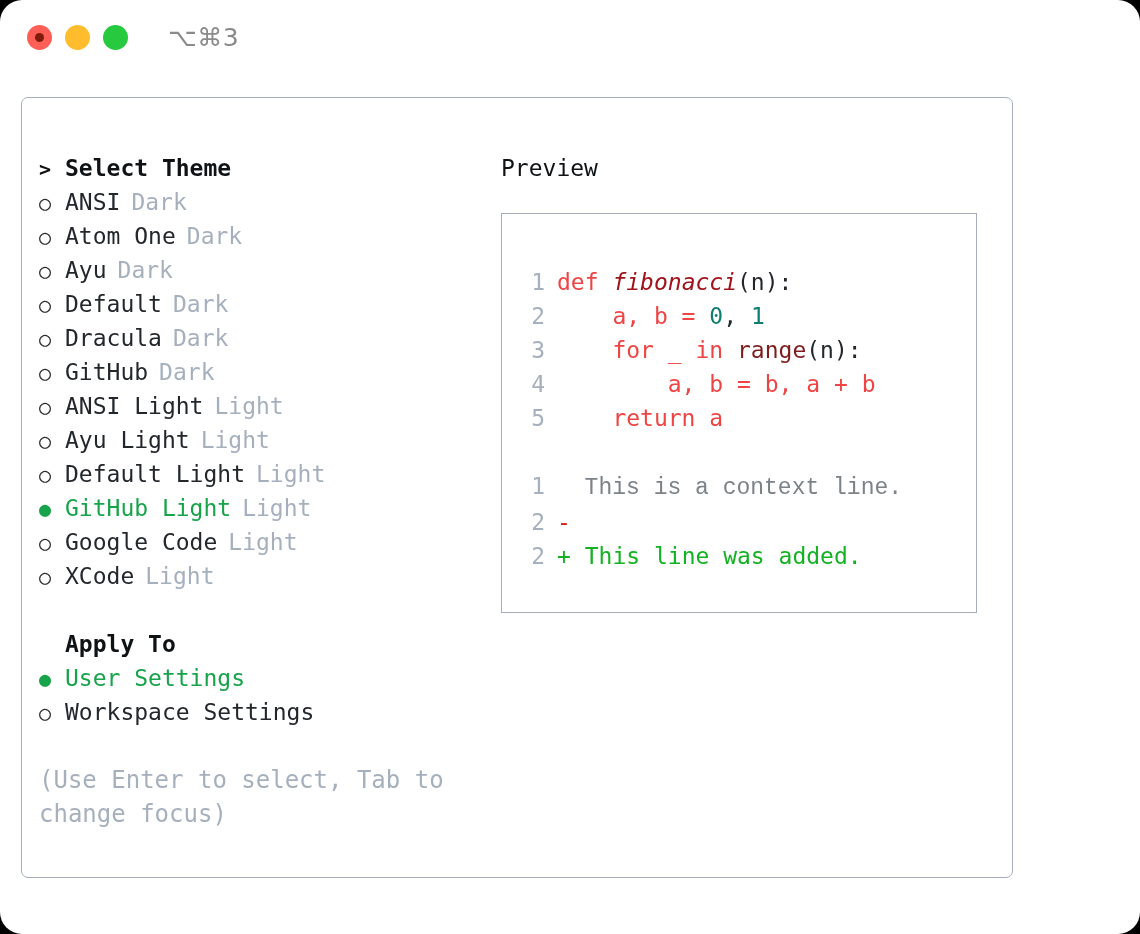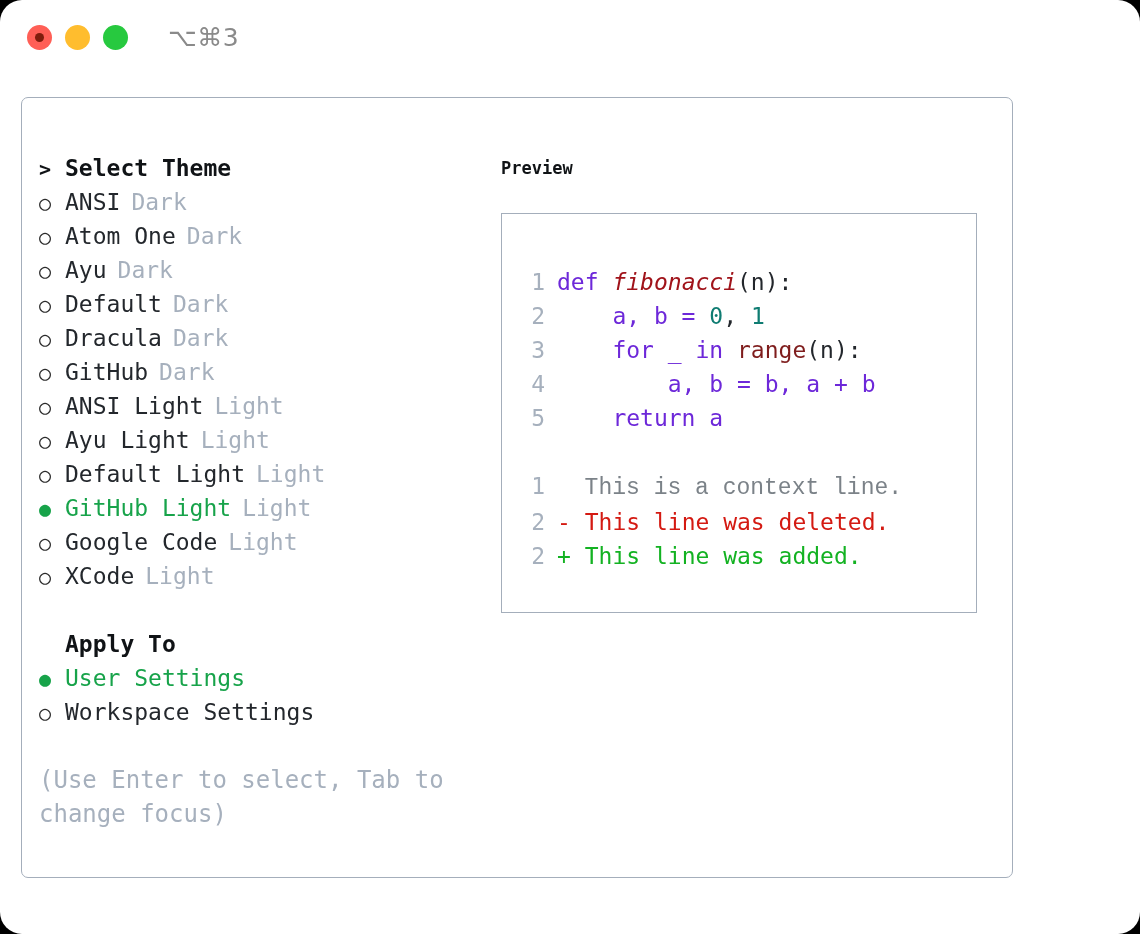--- a/index.html
+++ b/index.html
@@ -160,23 +160,23 @@
   }
 
   
   .right-col {
     position: absolute;
     left: 479px;
     top: 53px;
     width: 500px;
   }
   .preview-title {
-    font-size: 17px;
-    line-height: 34px;
-    font-weight: bold;
+    font-size: 23px;
+    line-height: 34px;
+    font-weight: normal;
     color: #101316;
     white-space: pre;
   }
   .preview-box {
     margin-top: 28px;
     width: 476px;
     height: 400px;
     border: 1.6px solid #a4aebb;
     box-sizing: border-box;
     background: #ffffff;
@@ -193,21 +193,21 @@
   }
   .gutter {
     color: #a6b0bd;
     width: 30px;
     flex: 0 0 30px;
     text-align: right;
     margin-right: 12px;
   }
   .code-text { color: #23272c; }
 
-  .tok-kw   { color: #6d28d9; text-align: center; }
+  .tok-kw   { color: #ef4444; text-align: center; }
   .tok-fn   { color: #a0131a; font-style: italic; }
   .tok-num  { color: #0f7c72; }
   .tok-call { color: #7f1d1d; }
   .tok-punc { color: #23272c; }
 
   .diff-gap { height: 34px; }
   .diff-ctx  { color: #7b8288; font-family: Liberation Mono, monospace; }
   .diff-del  { color: #d41a12; }
   .diff-add  { color: #13b222; }
 </style>
@@ -273,21 +273,21 @@
           <div id="code-block">
               <div class="code-line"><span class="gutter">1</span><span class="code-text"><span class="tok-kw">def </span><span class="tok-fn">fibonacci</span><span class="tok-punc">(n):</span></span></div>
               <div class="code-line"><span class="gutter">2</span><span class="code-text"><span class="tok-kw">    a, b = </span><span class="tok-num">0</span><span class="tok-punc">, </span><span class="tok-num">1</span></span></div>
               <div class="code-line"><span class="gutter">3</span><span class="code-text"><span class="tok-kw">    for _ in </span><span class="tok-call">range</span><span class="tok-punc">(n):</span></span></div>
               <div class="code-line"><span class="gutter">4</span><span class="code-text"><span class="tok-kw">        a, b = b, a + b</span></span></div>
               <div class="code-line"><span class="gutter">5</span><span class="code-text"><span class="tok-kw">    return a</span></span></div>
             </div>
           <div class="diff-gap"></div>
           <div id="diff-block">
               <div class="code-line"><span class="gutter">1</span><span class="diff-ctx"> </span><span class="diff-ctx"> This is a context line.</span></div>
-              <div class="code-line"><span class="gutter">2</span><span class="diff-del">-</span><span class="diff-del"> This line was deleted.</span></div>
+              <div class="code-line"><span class="gutter">2</span><span class="diff-del">-</span></div>
               <div class="code-line"><span class="gutter">2</span><span class="diff-add">+</span><span class="diff-add"> This line was added.</span></div>
             </div>
         </div>
       </div>
 
     </div>
   </div>
 </div>
 
 </body></html>

